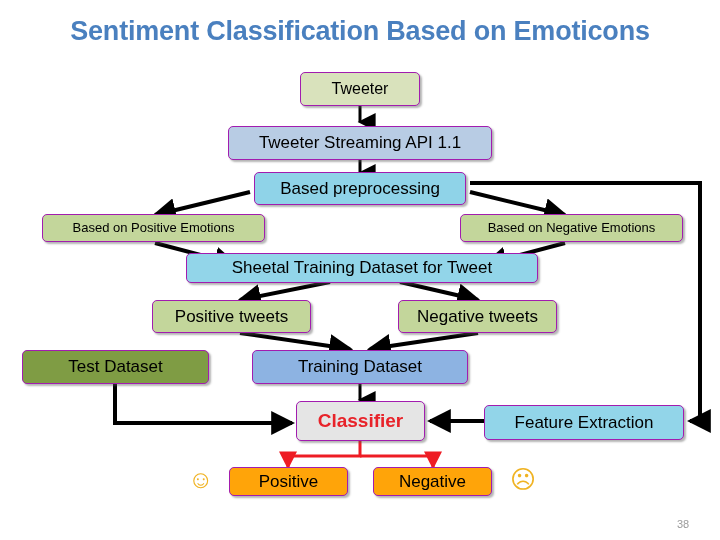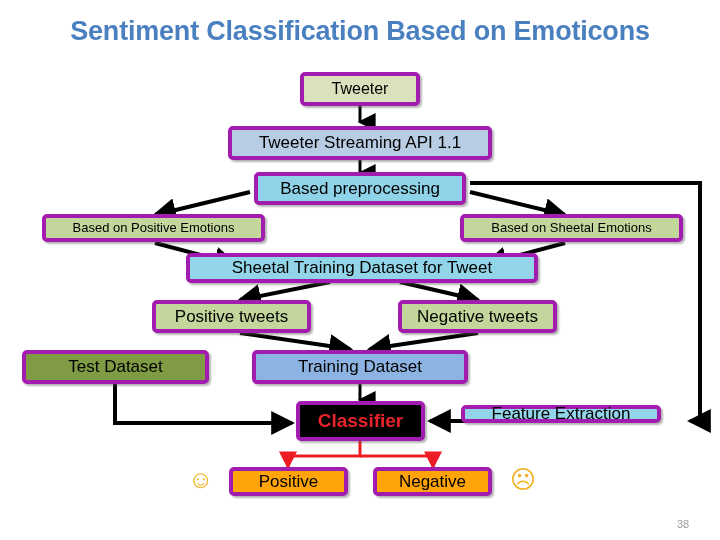--- a/index.html
+++ b/index.html
@@ -27,36 +27,36 @@
     letter-spacing: -0.2px;
     white-space: nowrap;
   }
   .node {
     position: absolute;
     box-sizing: border-box;
     display: flex;
     align-items: center;
     justify-content: center;
     border-radius: 5px;
-    border: 4px solid #a21caf;
+    border: 1px solid #a21caf;
     box-shadow: 2px 2px 2px rgba(90,90,90,0.45);
     color: #000000;
     text-align: center;
     line-height: 1.05;
     white-space: nowrap;
     z-index: 5;
   }
   .fill-palegreen { background: #d9e2bc; }
   .fill-lightblue { background: #b8cce4; }
   .fill-cyan      { background: #8fd3e8; }
   .fill-cyan2     { background: #92d5e9; }
   .fill-olive     { background: #7f9c44; }
   .fill-green     { background: #c3d69b; }
   .fill-blue      { background: #8db3e2; }
-  .fill-pink      { background: #000000; }
+  .fill-pink      { background: #e5e5e5; }
   .fill-orange    { background: #ffa409; }
 
   .t-sm { font-size: 13px; }
   .t-md { font-size: 16px; }
   .t-lg { font-size: 17px; }
   .t-xl { font-size: 19px; font-weight: bold; }
 
   .classifier-text { color: #e8232a; }
 
   svg#wires {
@@ -157,21 +157,21 @@
 
   <div class="node fill-cyan t-lg" style="left:254px; top:172px; width:212px; height:33px;">
     <span>Based preprocessing</span>
   </div>
 
   <div class="node fill-green t-sm" style="left:42px; top:214px; width:223px; height:28px;">
     <span>Based on Positive Emotions</span>
   </div>
 
   <div class="node fill-green t-sm" style="left:460px; top:214px; width:223px; height:28px;">
-    <span>Based on Sheetal Emotions</span>
+    <span>Based on Negative Emotions</span>
   </div>
 
   <div class="node fill-cyan2 t-lg" style="left:186px; top:253px; width:352px; height:30px;">
     <span>Sheetal Training Dataset for Tweet</span>
   </div>
 
   <div class="node fill-green t-lg" style="left:152px; top:300px; width:159px; height:33px;">
     <span>Positive tweets</span>
   </div>
 
@@ -184,21 +184,21 @@
   </div>
 
   <div class="node fill-blue t-lg" style="left:252px; top:350px; width:216px; height:34px;">
     <span>Training Dataset</span>
   </div>
 
   <div class="node fill-pink t-xl" style="left:296px; top:401px; width:129px; height:40px;">
     <span class="classifier-text">Classifier</span>
   </div>
 
-  <div class="node fill-cyan2 t-lg" style="left:461px; top:405px; width:200px; height:18px;">
+  <div class="node fill-cyan2 t-lg" style="left:484px; top:405px; width:200px; height:35px;">
     <span>Feature Extraction</span>
   </div>
 
   <div class="node fill-orange t-lg" style="left:229px; top:467px; width:119px; height:29px;">
     <span>Positive</span>
   </div>
 
   <div class="node fill-orange t-lg" style="left:373px; top:467px; width:119px; height:29px;">
     <span>Negative</span>
   </div>

